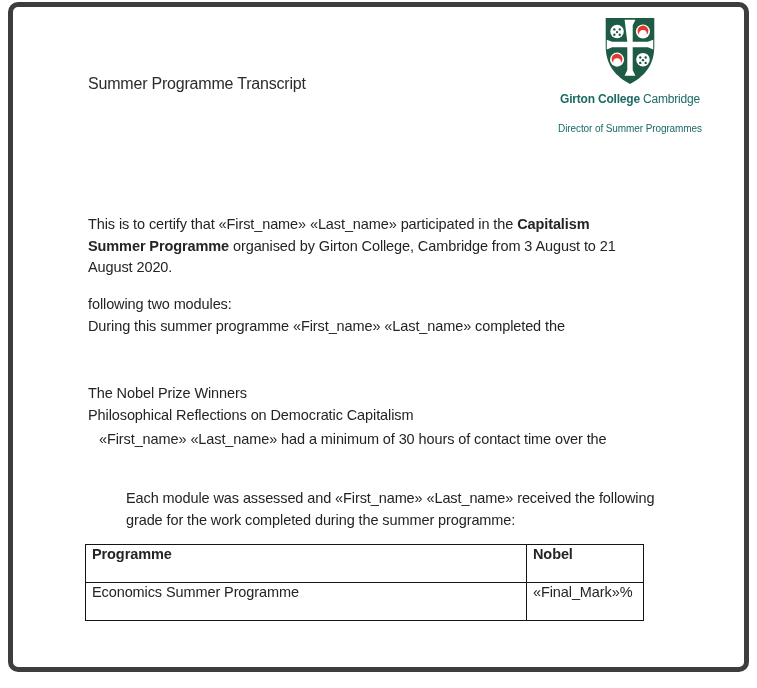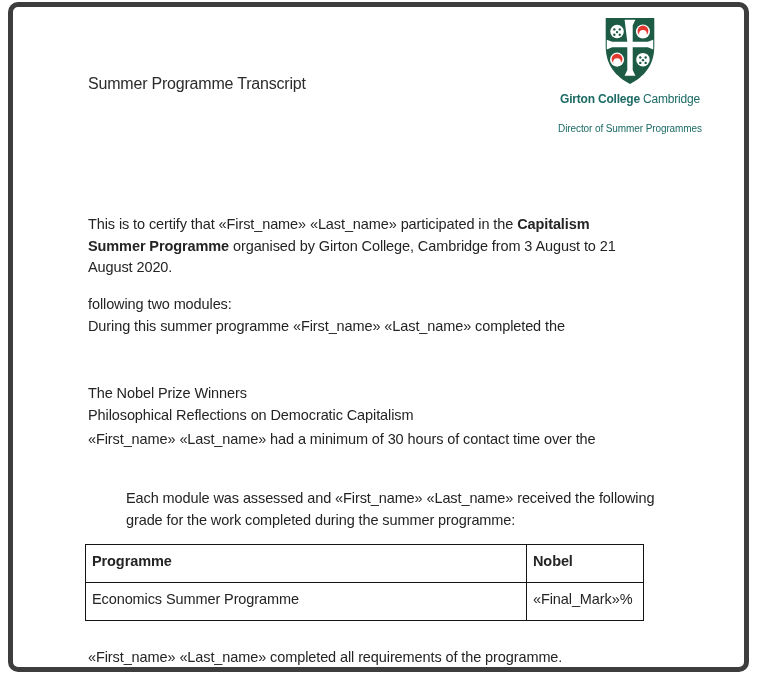--- a/index.html
+++ b/index.html
@@ -65,39 +65,39 @@
     color: #242424;
     letter-spacing: -0.1px;
     white-space: nowrap;
   }
   .para .ln { display: block; height: 21.5px; line-height: 21.5px; }
   .para .b  { font-weight: 700; }
 
   .p1 { top: 214px; }
   .p2 { top: 294px; }
   .mods { top: 351px; margin-top: 32px; }
-  .p3 { top: 429px; }
+  .p3 { top: 429px; margin-left: 11px; }
   .p4 { top: 488px; margin-left: 38px; }
   .closing { top: 647px; }
 
   table.grades {
     position: absolute;
     left: 85px; top: 544px;
     width: 558px;
     border-collapse: collapse;
     table-layout: fixed;
   }
   table.grades th, table.grades td {
     border: 1.6px solid #141414;
     font-size: 14.5px;
     color: #242424;
     letter-spacing: -0.1px;
     text-align: left;
     vertical-align: top;
-    padding: 8px 4px 4px 6px;
+    padding: 1px 4px 4px 6px;
     height: 38px;
     overflow: hidden;
     white-space: nowrap;
   }
   table.grades th { font-weight: 700; }
   col.c-programme { width: 441px; }
   col.c-grade     { width: 117px; }
 </style>
 </head>
 <body>
@@ -178,17 +178,14 @@
       </tr>
     </thead>
     <tbody>
       <tr>
         <td>Economics Summer Programme</td>
         <td>«Final_Mark»%</td>
       </tr>
     </tbody>
   </table>
 
-  <div class="para closing">
-    <span class="ln">«First_name» «Last_name» completed all requirements of the programme.</span>
-  </div>
 
 </div>
 
 </body></html>

